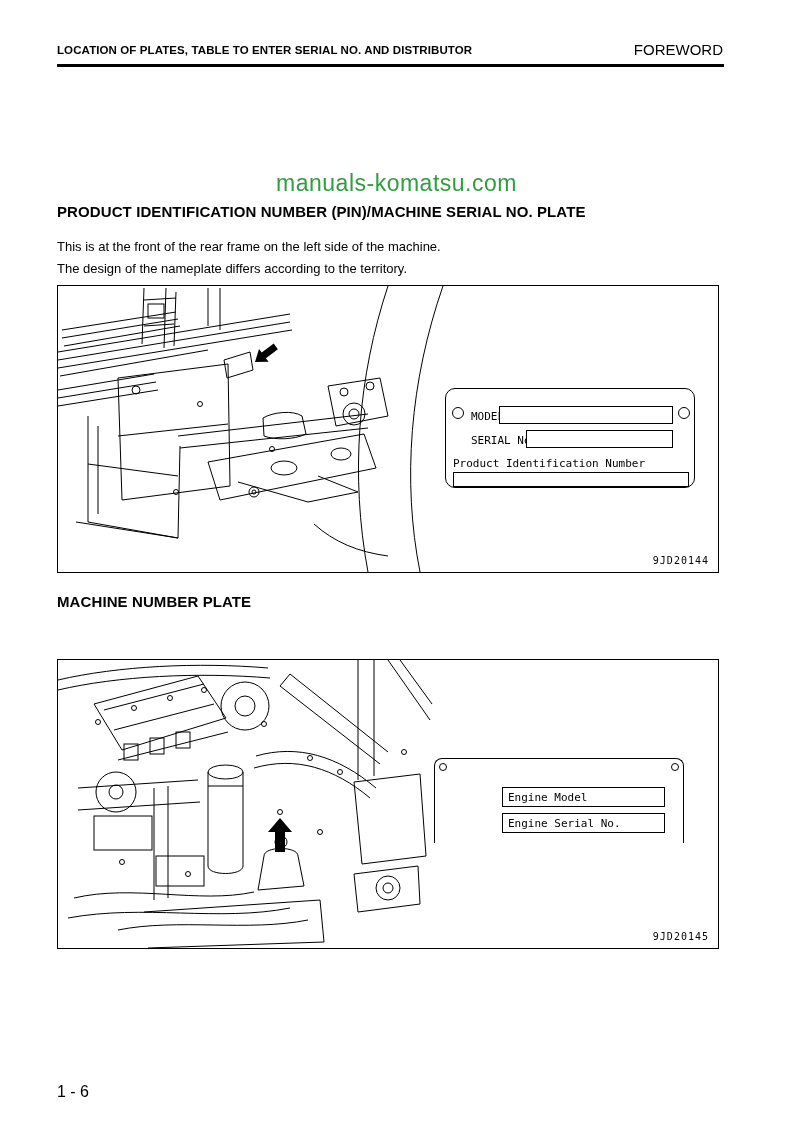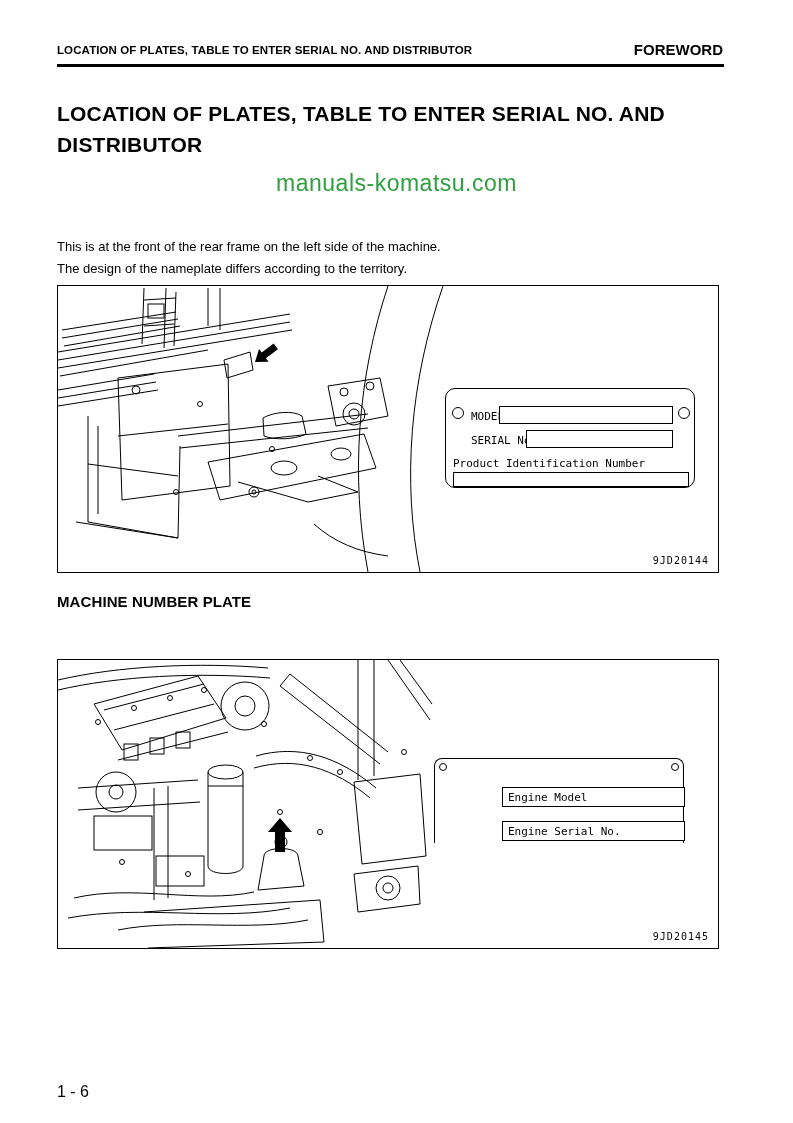--- a/index.html
+++ b/index.html
@@ -8,21 +8,21 @@
     background:#ffffff; font-family:"Liberation Sans", sans-serif; color:#000;
     overflow:hidden;
   }
   
   .running-head-left {
     position:absolute; left:57px; top:44px;
     font-size:11.5px; font-weight:bold; letter-spacing:0.1px; white-space:nowrap;
   }
   .running-head-right {
     position:absolute; right:70px; top:41px;
-    font-size:15px; font-weight:bold; white-space:nowrap;
+    font-size:15px; font-weight:normal; white-space:nowrap;
   }
   .head-rule { position:absolute; left:57px; right:69px; top:64px; height:3px; background:#000; }
 
   
   .doc-title {
     position:absolute; left:57px; top:98px;
     font-size:21px; font-weight:bold; line-height:31px; letter-spacing:0.2px;
   }
 
   .para { position:absolute; left:57px; font-size:13px; line-height:22px; }
@@ -77,47 +77,44 @@
 
   
   .plate-2 {
     position:absolute; left:376px; top:98px; width:250px; height:85px;
     border:1px solid #000; border-bottom:none; border-radius:8px 8px 0 0;
     box-sizing:border-box; background:#fff;
   }
   .plate-2 .hole-left  { left:4px;   top:4px; width:8px; height:8px; }
   .plate-2 .hole-right { left:236px; top:4px; width:8px; height:8px; }
   .plate-row {
-    position:absolute; left:67px; width:183px; height:20px;
+    position:absolute; left:67px; width:163px; height:20px;
     border:1px solid #000; box-sizing:border-box; background:#fff;
     font-family:"DejaVu Sans Mono", monospace; font-size:11px;
     display:flex; align-items:center; padding-left:5px;
   }
   .plate-2 .row-0 { top:28px; }
-  .plate-2 .row-1 { top:62px; }
+  .plate-2 .row-1 { top:54px; }
 
   .page-number { position:absolute; left:57px; top:1083px; font-size:16px; }
 </style>
 </head>
 <body>
 
 <div class="page">
 
   <div class="running-head-left">LOCATION OF PLATES, TABLE TO ENTER SERIAL NO. AND DISTRIBUTOR</div>
   <div class="running-head-right">FOREWORD</div>
   <div class="head-rule"></div>
 
-  <div class="doc-title">
-    <div>LOCATION OF PLATES, TABLE TO ENTER SERIAL NO. AND</div>
-    <div>DISTRIBUTOR</div>
-  </div>
 
 
   <div class="watermark" style="color: rgb(47, 158, 63);">manuals-komatsu.com</div>
 
+  <div class="section-heading heading-1">PRODUCT IDENTIFICATION NUMBER (PIN)/MACHINE SERIAL NO. PLATE</div>
 
   <div class="para body-1">
     <div>This is at the front of the rear frame on the left side of the machine.</div>
     <div>The design of the nameplate differs according to the territory.</div>
   </div>
 
   <div class="figure figure-1">
     <svg class="drawing" width="400" height="286" viewBox="0 0 400 286" xmlns="http://www.w3.org/2000/svg">
       <g fill="none" stroke="#000" stroke-width="1">
         <path d="M0,66 L232,28"></path>

